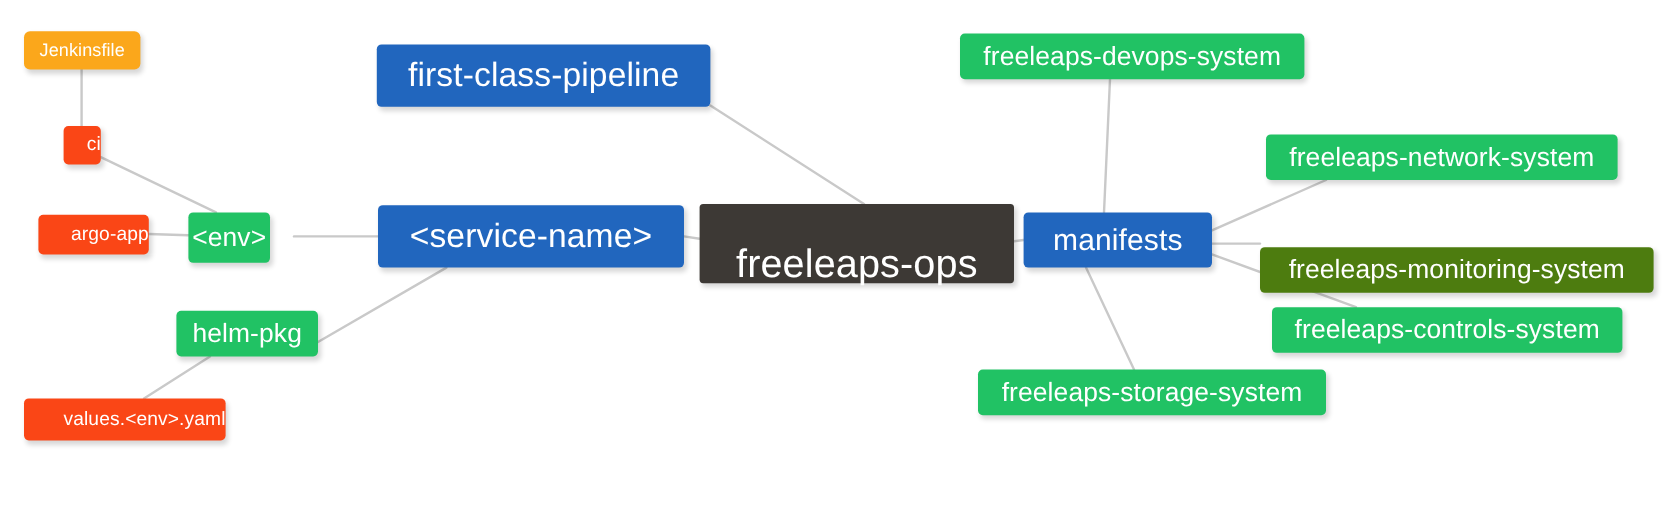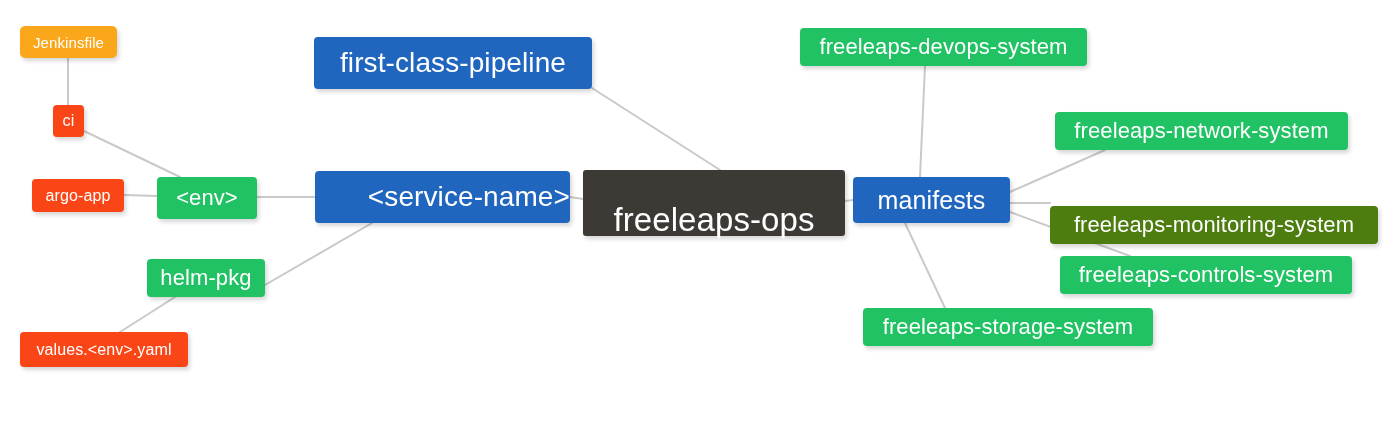--- a/index.html
+++ b/index.html
@@ -44,21 +44,21 @@
   .node-label {
     display: block;
     pointer-events: none;
   }
 
   
   .tier-root   { font-size: 33px; border-radius: 3px; }
   .tier-main   { font-size: 28px; border-radius: 4px; }
   .tier-branch { font-size: 25px; border-radius: 4px; }
   .tier-leaf   { font-size: 22px; border-radius: 4px; }
-  .tier-small  { font-size: 16px; border-radius: 4px; }
+  .tier-small  { font-size: 16px; border-radius: 4px; justify-content: flex-end; }
   .tier-tiny   { font-size: 15px; border-radius: 5px; }
 </style>
 </head>
 <body>
 
 <div id="canvas">
   <svg id="edges" width="1390" height="421" viewBox="0 0 1390 421">
       <line x1="592" y1="88" x2="720" y2="170" stroke="#c9c9c9" stroke-width="2" stroke-linecap="round"></line>
       <line x1="570" y1="197" x2="583" y2="199" stroke="#c9c9c9" stroke-width="2" stroke-linecap="round"></line>
       <line x1="845" y1="201" x2="853" y2="200" stroke="#c9c9c9" stroke-width="2" stroke-linecap="round"></line>
@@ -74,27 +74,27 @@
       <line x1="1010" y1="212" x2="1130" y2="256" stroke="#c9c9c9" stroke-width="2" stroke-linecap="round"></line>
       <line x1="905" y1="223" x2="945" y2="308" stroke="#c9c9c9" stroke-width="2" stroke-linecap="round"></line>
     </svg>
   <div id="node-layer">
       <div class="node tier-root" style="left: 583px; top: 170px; width: 262px; height: 66px; background: rgb(61, 57, 53); align-items: flex-end;">
         <span class="node-label">freeleaps-ops</span>
       </div>
       <div class="node tier-main" style="left: 314px; top: 37px; width: 278px; height: 52px; background: rgb(33, 102, 190);">
         <span class="node-label">first-class-pipeline</span>
       </div>
-      <div class="node tier-main" style="left: 315px; top: 171px; width: 255px; height: 52px; background: rgb(33, 102, 190); justify-content: flex-end;">
+      <div class="node tier-main" style="left: 315px; top: 171px; width: 255px; height: 52px; background: rgb(33, 102, 190);">
         <span class="node-label">&lt;service-name&gt;</span>
       </div>
       <div class="node tier-branch" style="left: 853px; top: 177px; width: 157px; height: 46px; background: rgb(33, 102, 190);">
         <span class="node-label">manifests</span>
       </div>
-      <div class="node tier-leaf" style="left: 157px; top: 177px; width: 100px; height: 42px; background: rgb(33, 194, 100);">
+      <div class="node tier-leaf" style="left: 157px; top: 177px; width: 68px; height: 42px; background: rgb(33, 194, 100);">
         <span class="node-label">&lt;env&gt;</span>
       </div>
       <div class="node tier-leaf" style="left: 147px; top: 259px; width: 118px; height: 38px; background: rgb(33, 194, 100);">
         <span class="node-label">helm-pkg</span>
       </div>
       <div class="node tier-small" style="left: 32px; top: 179px; width: 92px; height: 33px; background: rgb(250, 70, 22);">
         <span class="node-label">argo-app</span>
       </div>
       <div class="node tier-small" style="left: 53px; top: 105px; width: 31px; height: 32px; background: rgb(250, 70, 22);">
         <span class="node-label">ci</span>
@@ -110,17 +110,17 @@
       </div>
       <div class="node tier-leaf" style="left: 1055px; top: 112px; width: 293px; height: 38px; background: rgb(33, 194, 100);">
         <span class="node-label">freeleaps-network-system</span>
       </div>
       <div class="node tier-leaf" style="left: 1050px; top: 186px; width: 328px; height: 38px; background: #4d7c0f; margin-top: 20px;">
         <span class="node-label">freeleaps-monitoring-system</span>
       </div>
       <div class="node tier-leaf" style="left: 1060px; top: 256px; width: 292px; height: 38px; background: rgb(33, 194, 100);">
         <span class="node-label">freeleaps-controls-system</span>
       </div>
-      <div class="node tier-leaf" style="left: 815px; top: 308px; width: 290px; height: 38px; background: rgb(33, 194, 100); margin-left: 48px;">
+      <div class="node tier-leaf" style="left: 815px; top: 308px; width: 290px; height: 38px; background: rgb(33, 194, 100);">
         <span class="node-label">freeleaps-storage-system</span>
       </div>
     </div>
 </div>
 
 </body></html>

